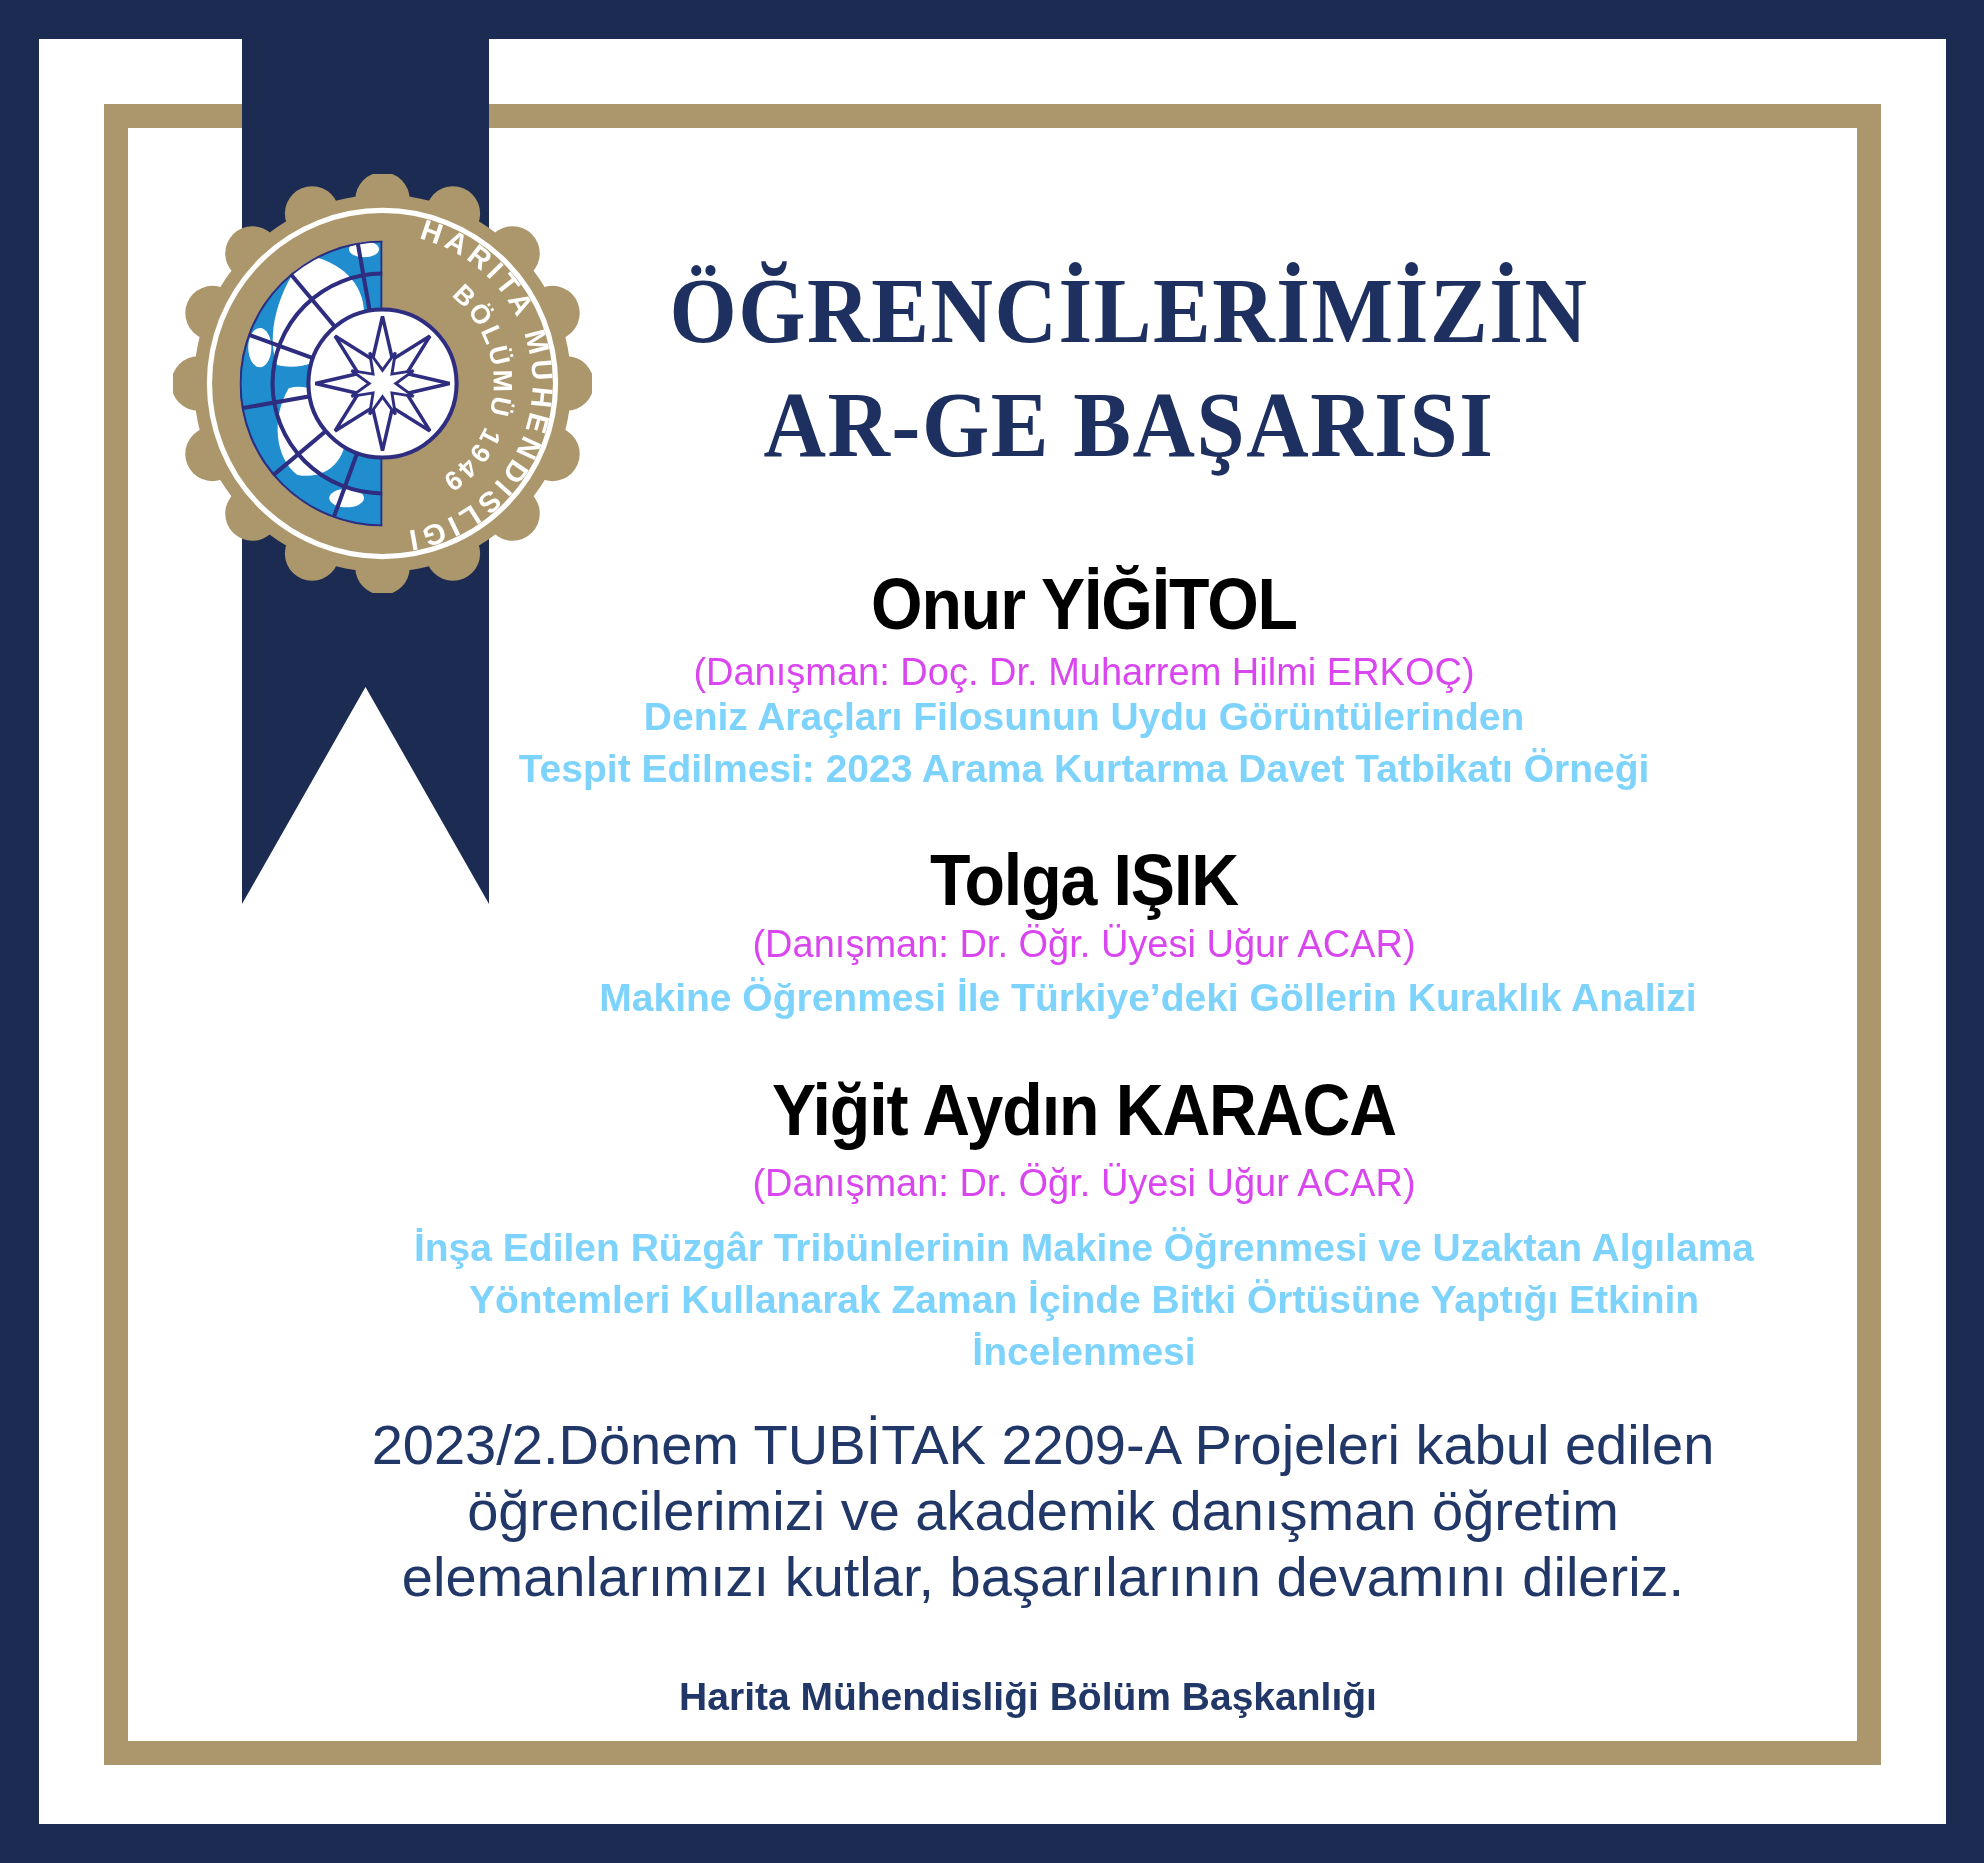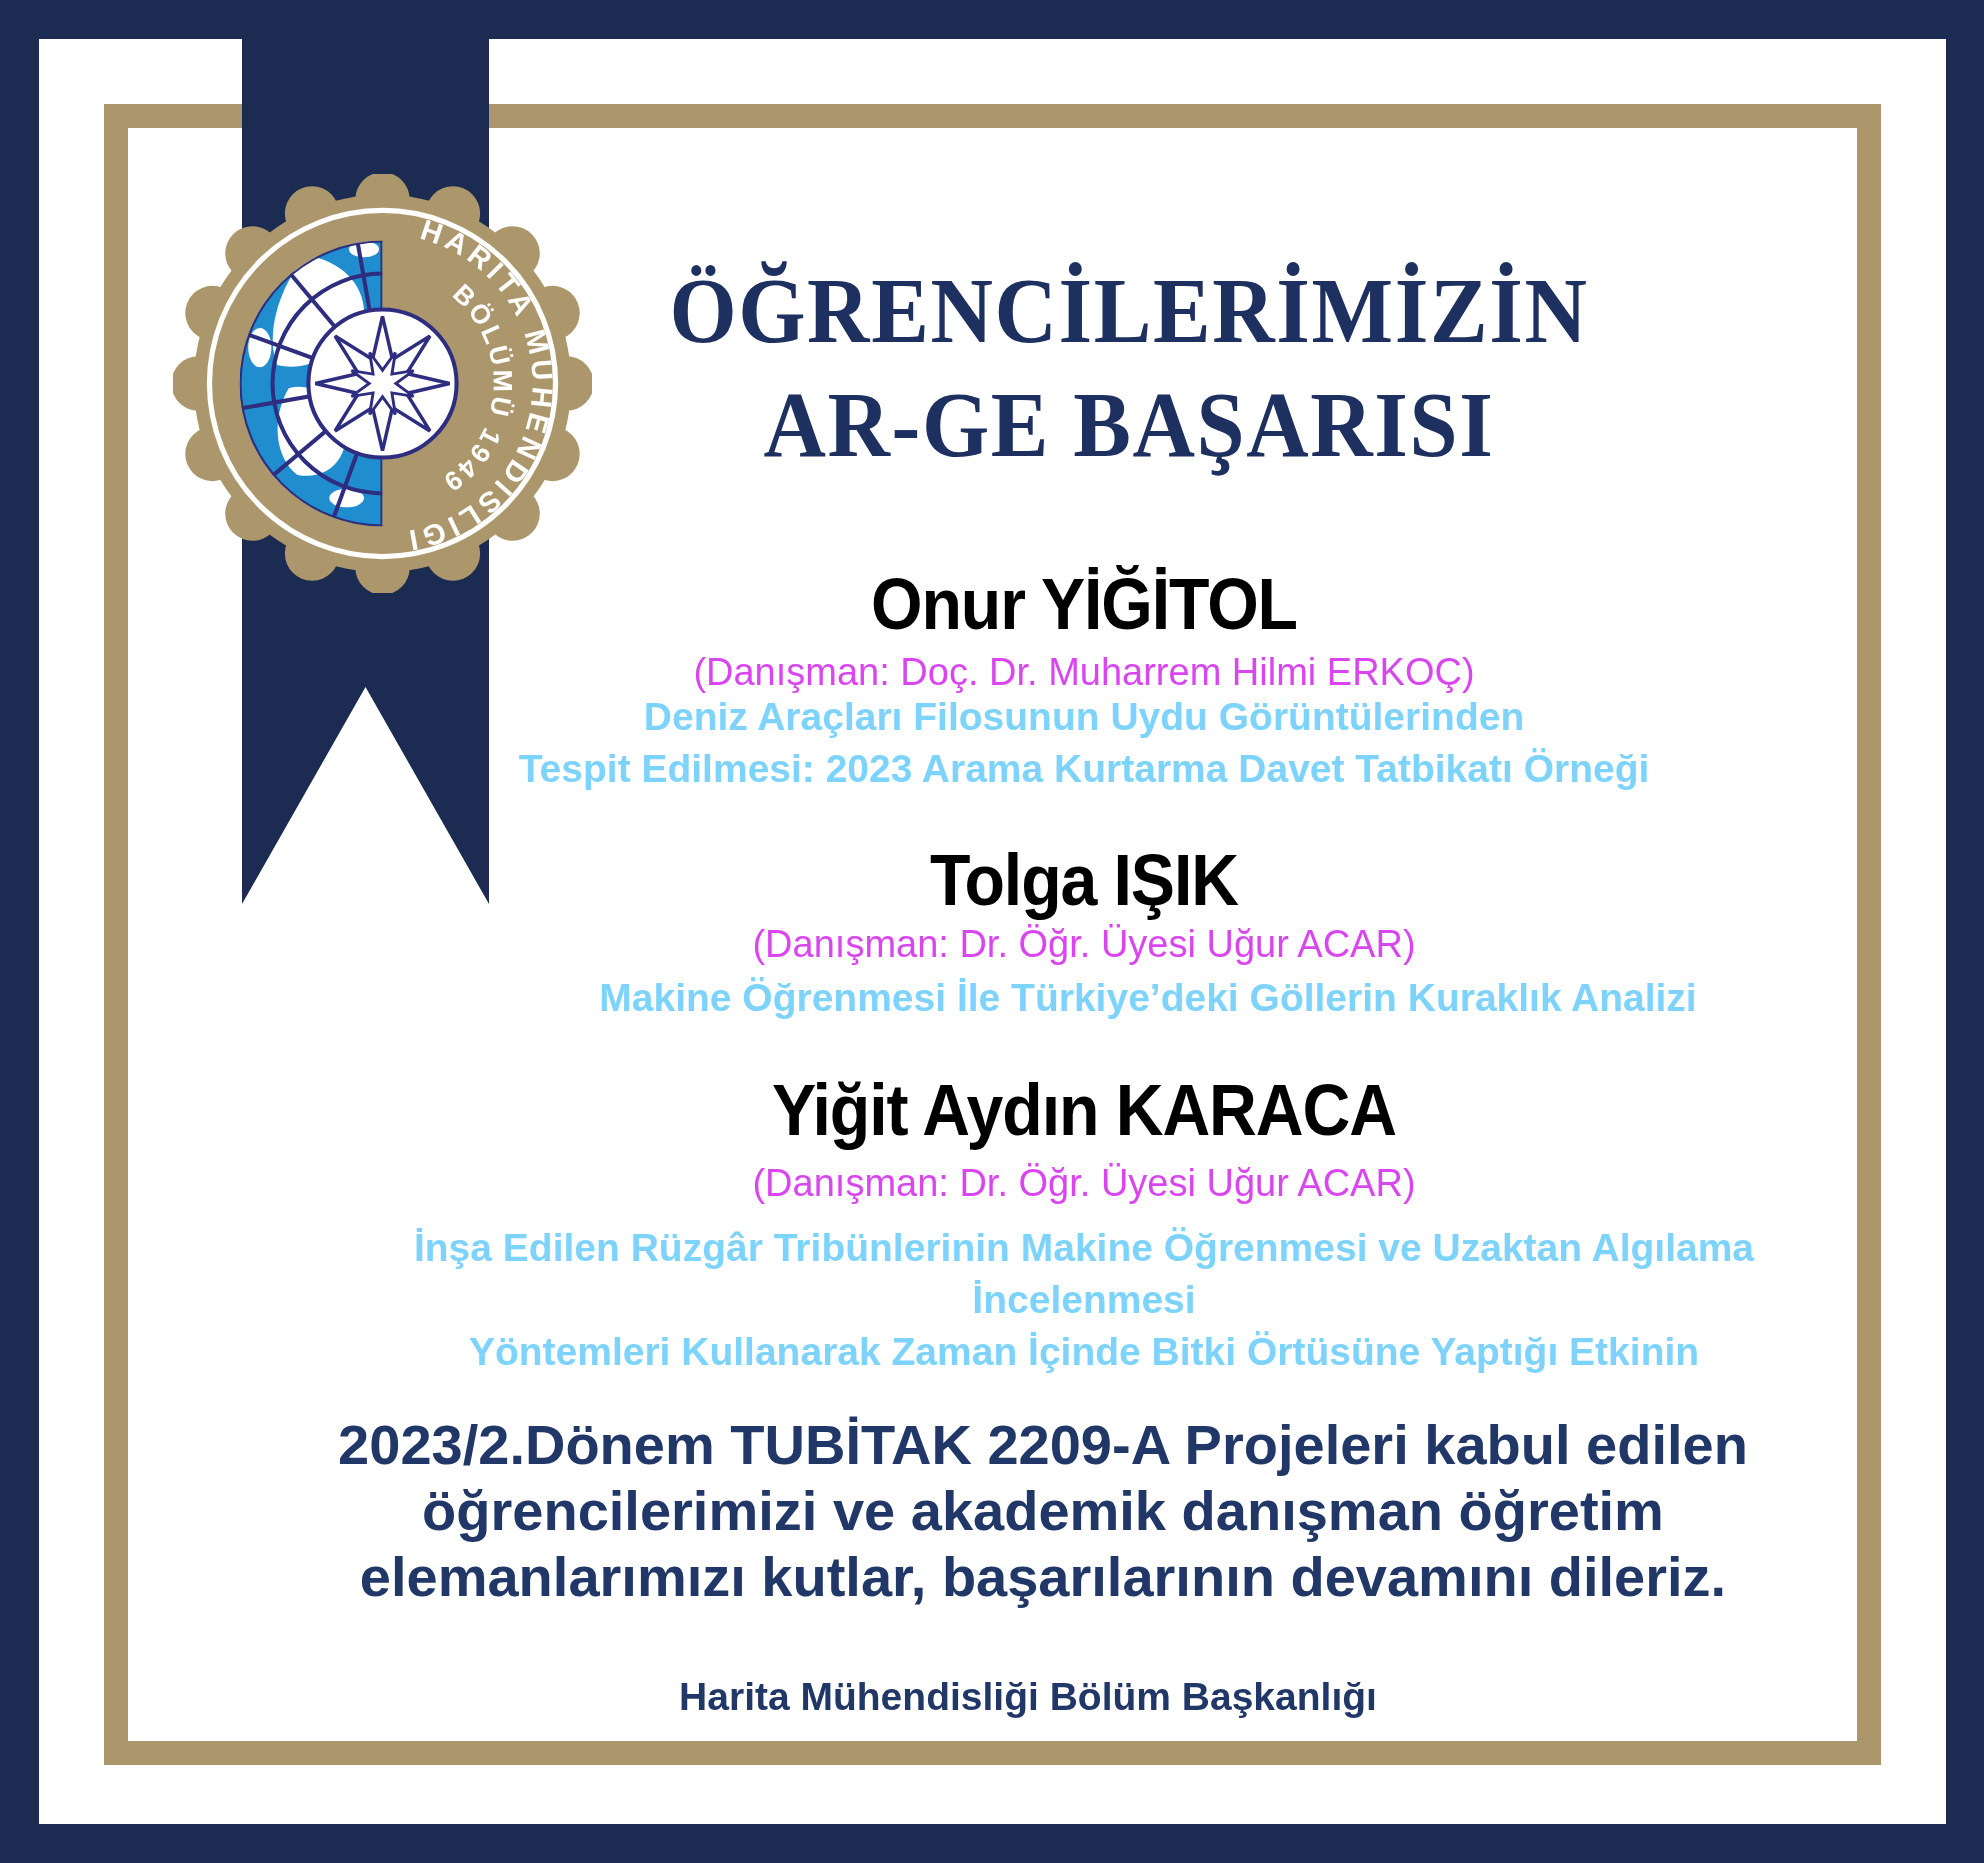--- a/index.html
+++ b/index.html
@@ -55,21 +55,21 @@
   .advisor-1{left:1084px;top:649px;}
   .project-1{left:1084px;top:691px;}
   .name-2{left:1084px;top:844px;}
   .advisor-2{left:1084px;top:921px;}
   .project-2{left:1148px;top:972px;}
   .name-3{left:1084px;top:1074px;}
   .advisor-3{left:1084px;top:1160px;}
   .project-3{left:1084px;top:1214px;margin-top:8px;}
   .message{
     left:1043px;top:1412px;
-    font-weight:700;font-size:56px;line-height:66px;
+    font-weight:400;font-size:56px;line-height:66px;
     color:#213767;transform:translateX(-50%);
   }
   .footer{
     left:1028px;top:1667px;
     font-weight:700;font-size:39px;line-height:60px;
     color:#213767;transform:translateX(-50%);
   }
 </style>
 </head>
 <body>
@@ -165,22 +165,22 @@
   <div class="txt student-name name-2">Tolga IŞIK</div>
   <div class="txt advisor advisor-2">(Danışman: Dr. Öğr. Üyesi Uğur ACAR)</div>
   <div class="txt project project-2">
     <div>Makine Öğrenmesi İle Türkiye’deki Göllerin Kuraklık Analizi</div>
   </div>
 
   <div class="txt student-name name-3">Yiğit Aydın KARACA</div>
   <div class="txt advisor advisor-3">(Danışman: Dr. Öğr. Üyesi Uğur ACAR)</div>
   <div class="txt project project-3">
     <div>İnşa Edilen Rüzgâr Tribünlerinin Makine Öğrenmesi ve Uzaktan Algılama</div>
+    <div>Yöntemleri Kullanarak Zaman İçinde Bitki Örtüsüne Yaptığı Etkinin</div>
     <div>İncelenmesi</div>
-    <div>Yöntemleri Kullanarak Zaman İçinde Bitki Örtüsüne Yaptığı Etkinin</div>
   </div>
 
   <div class="txt message">
     <div>2023/2.Dönem TUBİTAK 2209-A Projeleri kabul edilen</div>
     <div>öğrencilerimizi ve akademik danışman öğretim</div>
     <div>elemanlarımızı kutlar, başarılarının devamını dileriz.</div>
   </div>
 
   <div class="txt footer">Harita Mühendisliği Bölüm Başkanlığı</div>
 

